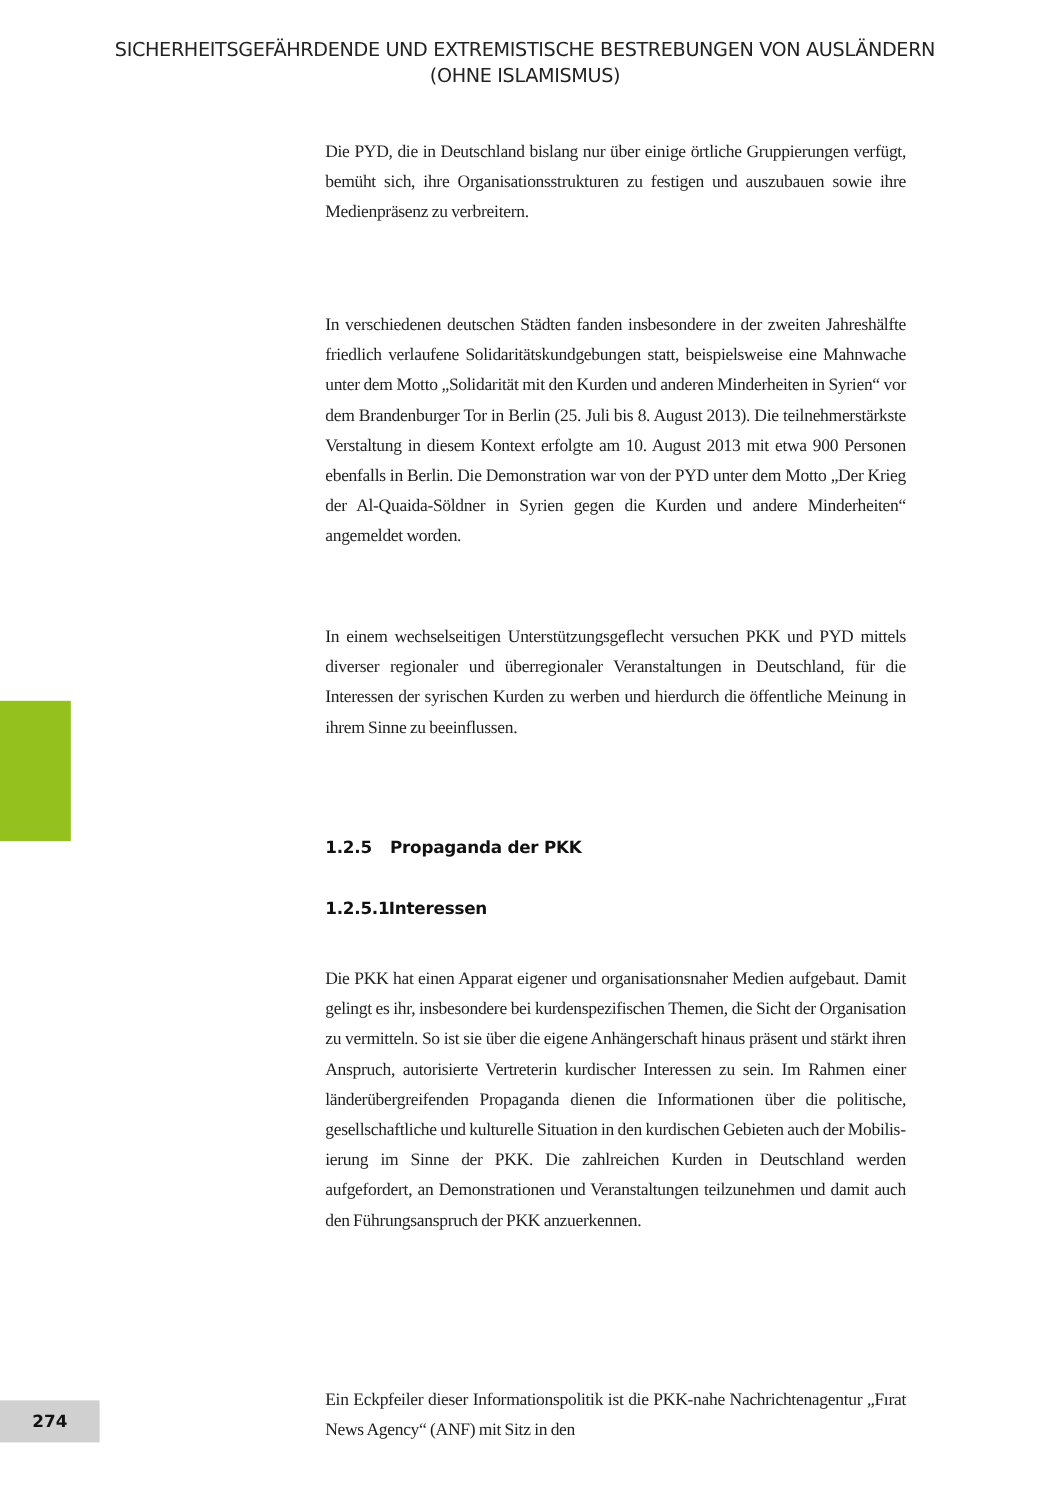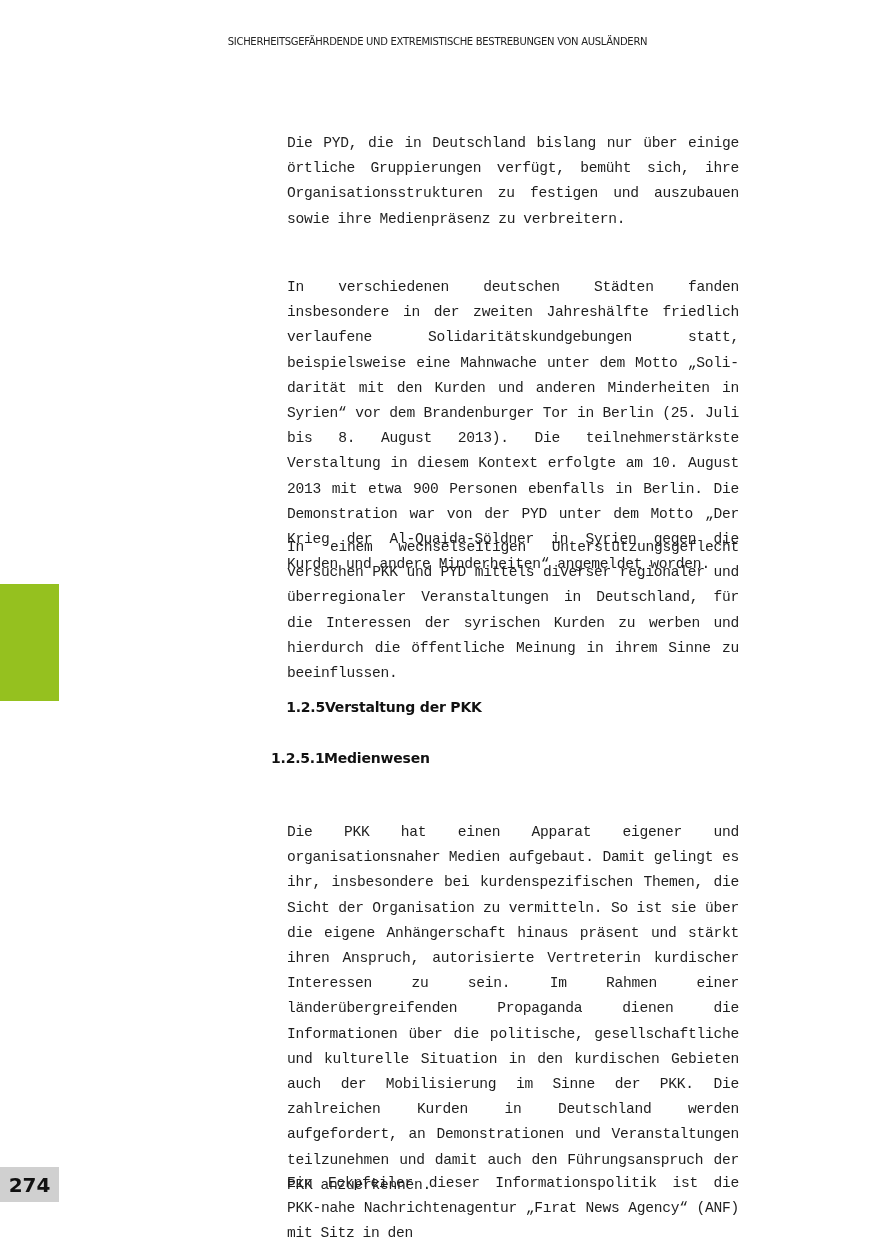--- a/index.html
+++ b/index.html
@@ -14,105 +14,106 @@
       overflow: hidden;
       color: #1a1a1a;
     }
     .running-header {
       position: absolute;
       top: 31px;
       left: 60px;
       width: 755px;
       text-align: center;
       font-family: "DejaVu Sans", sans-serif;
-      font-size: 10px;
+      font-size: 16px;
       line-height: 21px;
       letter-spacing: -0.3px;
       color: #222222;
     }
     .running-header div { white-space: nowrap; }
     .side-tab {
       position: absolute;
       left: 0;
       top: 584px;
       width: 59px;
       height: 117px;
     }
     .page-number-box {
       position: absolute;
       left: 0;
       top: 1167px;
-      width: 59px;
+      width: 83px;
       height: 35px;
       display: flex;
       align-items: center;
       justify-content: center;
       font-family: "DejaVu Sans", sans-serif;
       font-weight: bold;
-      font-size: 20px;
+      font-size: 14px;
       color: #111111;
     }
     .content {
       position: absolute;
       left: 271px;
       top: 115px;
       width: 484px;
     }
     .para {
-      font-family: Liberation Mono, monospace;
+      font-family: Liberation Serif, serif;
       font-size: 14.6px;
       line-height: 25.2px;
       text-align: justify;
       hyphens: manual;
       letter-spacing: -0.25px;
       word-spacing: -0.5px;
-      margin: 16px;
+      margin: 0;
       color: #1e1e1e;
     }
     .heading {
       font-family: "DejaVu Sans", sans-serif;
       font-weight: bold;
       font-size: 14px;
       line-height: 20px;
       margin: 0;
       color: #111111;
       letter-spacing: -0.2px;
     }
-    .heading .num { display: inline-block; text-align: right; }
+    .heading .num { display: inline-block; }
     #p1 { position: absolute; top: 0; }
     #p2 { position: absolute; top: 144px; }
     #p3 { position: absolute; top: 404px; }
     #h1 { position: absolute; top: 582px; }
     #h1 .num { width: 54px; }
     #h2 { position: absolute; top: 633px; }
     #h2 .num { width: 53px; }
     #p4 { position: absolute; top: 689px; }
     #p5 { position: absolute; top: 1040px; }
   </style>
 </head>
 <body>
 
 <div class="running-header">
   <div>SICHERHEITSGEFÄHRDENDE UND EXTREMISTISCHE BESTREBUNGEN VON AUSLÄNDERN</div>
+  <div>(OHNE ISLAMISMUS)</div>
 </div>
 
 <div class="side-tab" style="background: rgb(149, 193, 31);"></div>
 
 <div class="page-number-box" style="background: rgb(208, 208, 208);">
   <span>274</span>
 </div>
 
 <main class="content">
   <p class="para" id="p1">Die PYD, die in Deutschland bislang nur über einige örtliche Gruppierungen verfügt, bemüht sich, ihre Organisationsstruk­turen zu festigen und auszubauen sowie ihre Medienpräsenz zu verbreitern.</p>
   <p class="para" id="p2">In verschiedenen deutschen Städten fanden insbesondere in der zweiten Jahreshälfte friedlich verlaufene Solidaritätskundgebun­gen statt, beispielsweise eine Mahnwache unter dem Motto „Soli­darität mit den Kurden und anderen Minderheiten in Syrien“ vor dem Brandenburger Tor in Berlin (25. Juli bis 8. August 2013). Die teilnehmerstärkste Verstaltung in diesem Kontext erfolgte am 10. August 2013 mit etwa 900 Personen ebenfalls in Berlin. Die Demonstration war von der PYD unter dem Motto „Der Krieg der Al-Quaida-Söldner in Syrien gegen die Kurden und andere Min­derheiten“ angemeldet worden.</p>
   <p class="para" id="p3">In einem wechselseitigen Unterstützungsgeflecht versuchen PKK und PYD mittels diverser regionaler und überregionaler Verans­taltungen in Deutschland, für die Interessen der syrischen Kurden zu werben und hierdurch die öffentliche Meinung in ihrem Sinne zu beeinflussen.</p>
 
   <h2 class="heading" id="h1">
-    <span class="num">1.2.5</span><span>Verstaltung der PKK</span>
+    <span class="num">1.2.5</span><span>Propaganda der PKK</span>
   </h2>
 
   <h3 class="heading" id="h2">
-    <span class="num">1.2.5.1</span><span>Medienwesen</span>
+    <span class="num">1.2.5.1</span><span>Interessen</span>
   </h3>
 
   <p class="para" id="p4">Die PKK hat einen Apparat eigener und organisationsnaher Medien aufgebaut. Damit gelingt es ihr, insbesondere bei kurden­spezifischen Themen, die Sicht der Organisation zu vermitteln. So ist sie über die eigene Anhängerschaft hinaus präsent und stärkt ihren Anspruch, autorisierte Vertreterin kurdischer Interessen zu sein. Im Rahmen einer länderübergreifenden Propaganda dienen die Informationen über die politische, gesellschaftliche und kul­turelle Situation in den kurdischen Gebieten auch der Mobilis­ierung im Sinne der PKK. Die zahlreichen Kurden in Deutschland werden aufgefordert, an Demonstrationen und Veranstaltungen teilzunehmen und damit auch den Führungsanspruch der PKK anzuerkennen.</p>
   <p class="para" id="p5">Ein Eckpfeiler dieser Informationspolitik ist die PKK-nahe Nachrichtenagentur „Fırat News Agency“ (ANF) mit Sitz in den</p>
 </main>
 
 </body></html>

